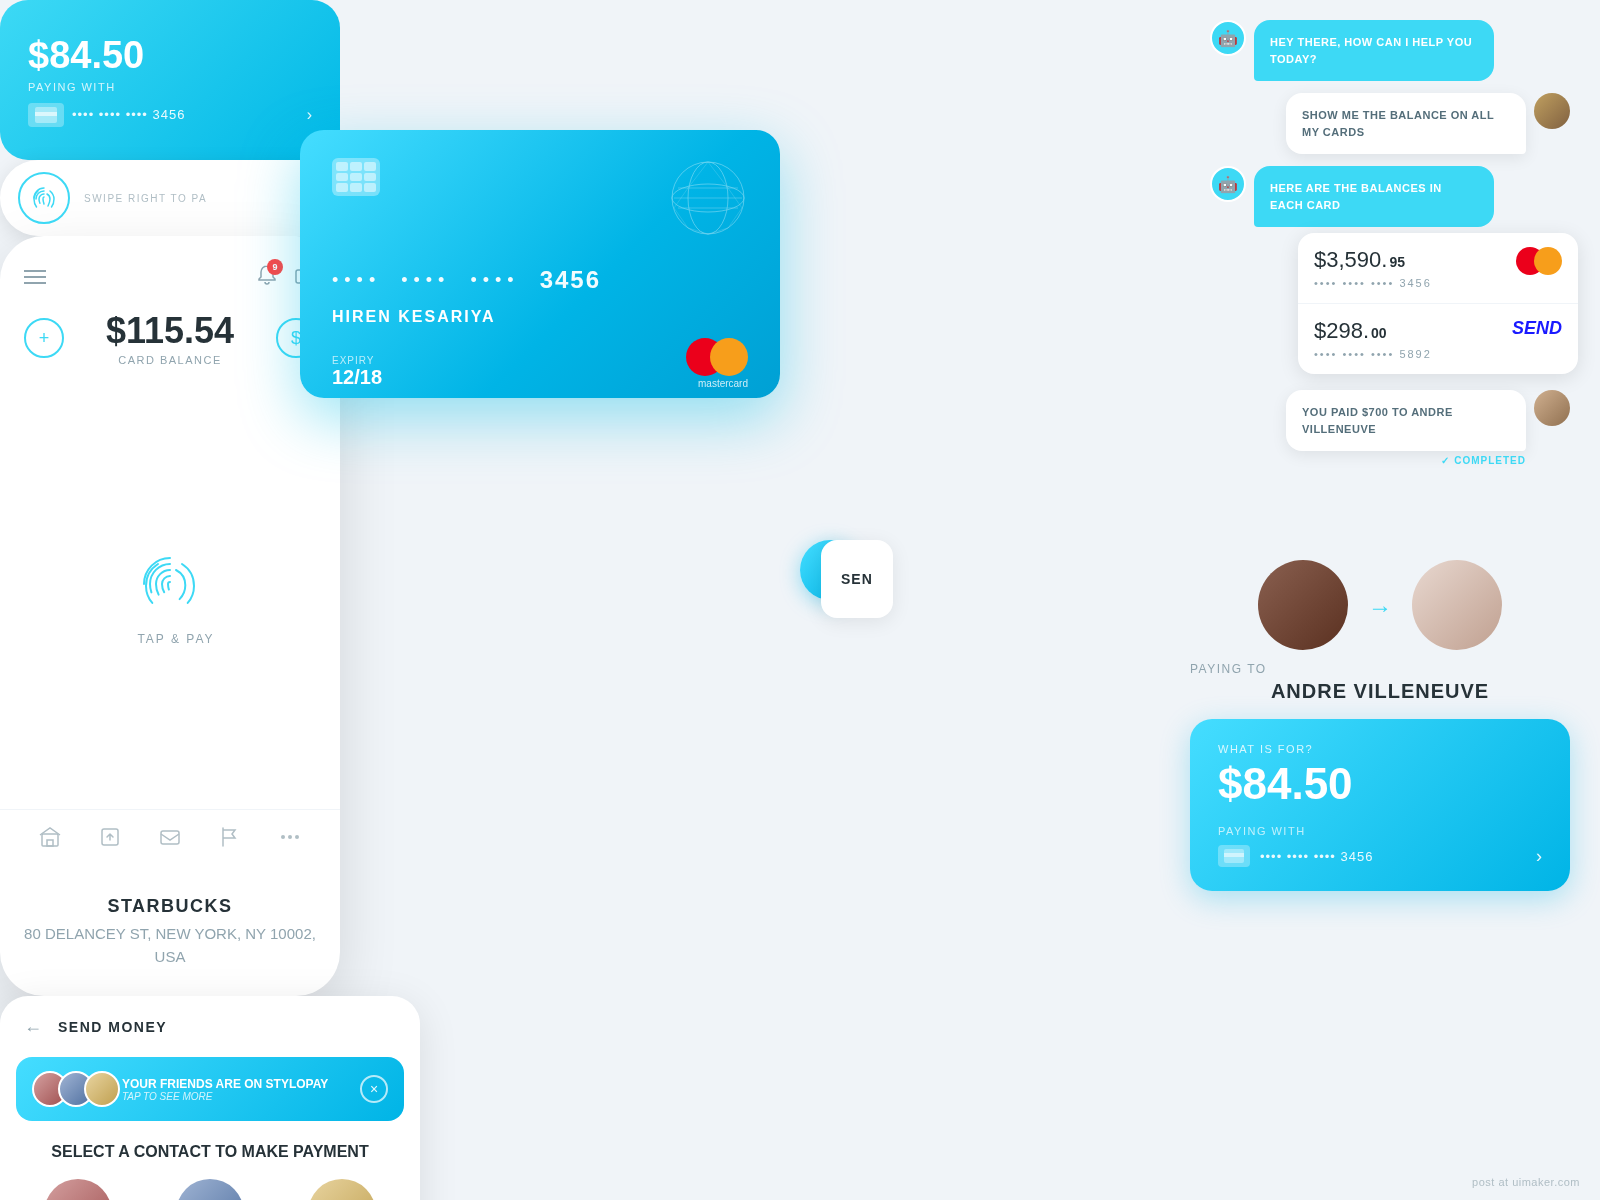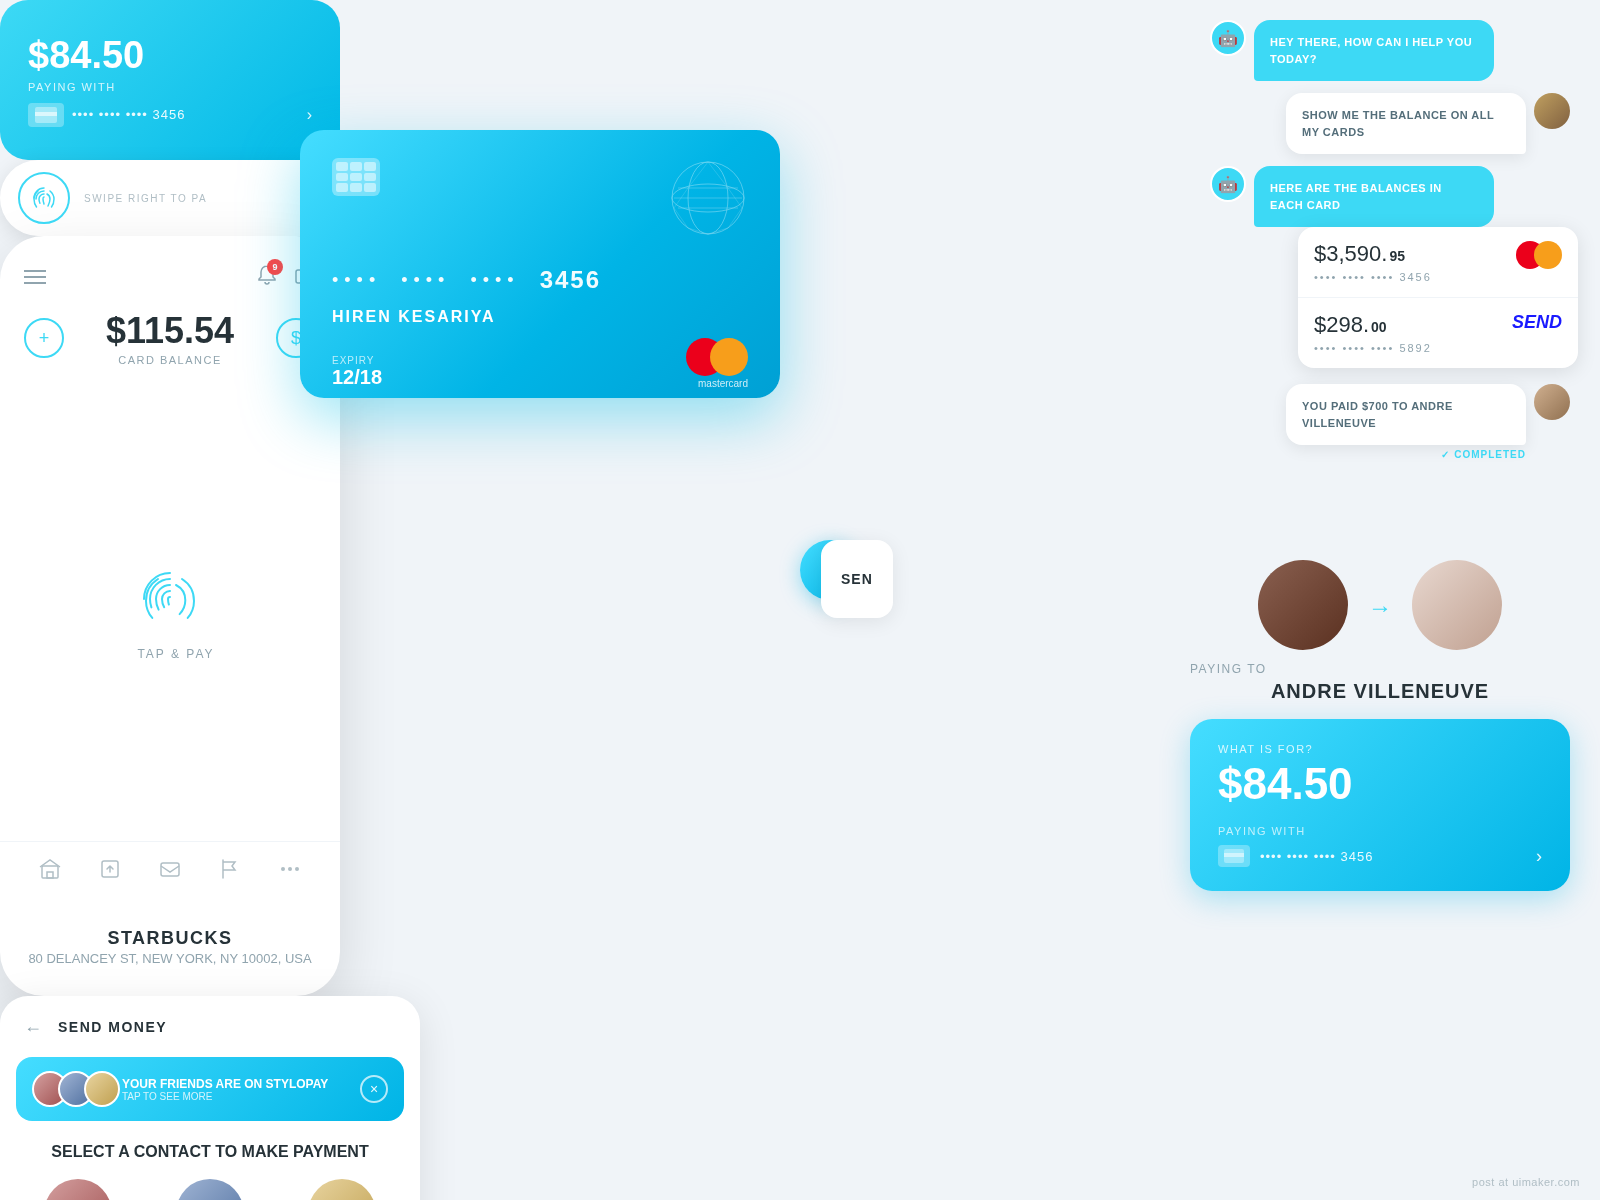--- a/index.html
+++ b/index.html
@@ -263,22 +263,23 @@
       text-align: center;
       padding: 20px 24px 28px;
     }
     .store-name {
       font-size: 18px;
       font-weight: 800;
       color: #263238;
       letter-spacing: 1.5px;
     }
     .store-address {
-      font-size: 13px;
+      font-size: 15px;
       color: #90a4ae;
+      margin-top: 6px;
       line-height: 1.5;
     }
 
     
     #panel-sendmoney {
       top: 468px; left: 50px;
       width: 420px; height: 480px;
       border-radius: 28px;
       background: #fff;
       box-shadow: 0 8px 40px rgba(0,0,0,0.10);
@@ -326,20 +327,21 @@
       flex: 1;
     }
     .friends-text .ft-main {
       font-size: 12px;
       font-weight: 700;
       color: #fff;
     }
     .friends-text .ft-sub {
       font-size: 10px;
       color: rgba(255,255,255,0.8);
+      font-style: italic;
     }
     .close-circle {
       width: 28px; height: 28px;
       border-radius: 50%;
       border: 2px solid rgba(255,255,255,0.7);
       display: flex; align-items: center; justify-content: center;
       color: rgba(255,255,255,0.9);
       font-size: 14px;
     }
 
@@ -812,21 +814,21 @@
   </div>
 
   <div class="chat-row user-row">
     <div class="chat-bubble" style="background:#fff;color:#546e7a;border-radius:16px 16px 4px 16px;box-shadow:0 4px 16px rgba(0,0,0,0.08);">SHOW ME THE BALANCE ON
 ALL MY CARDS</div>
     <div class="user-chat-avatar" style="background:linear-gradient(135deg,#c0a060,#806040);width:36px;height:36px;border-radius:50%;flex-shrink:0;"></div>
   </div>
 
   <div class="chat-row bot-row">
     <div class="bot-avatar">🤖</div>
-    <div style="display:flex;flex-direction:column;gap:0;">
+    <div style="display:flex;flex-direction:column;gap:6px;">
       <div class="chat-bubble" style="background:#3dd9f5;color:#fff;border-radius:16px 16px 16px 4px;">HERE ARE THE BALANCES
 IN EACH CARD</div>
 
       <div class="chat-cards-container">
         <div class="chat-card-item">
           <div style="display:flex;justify-content:space-between;align-items:flex-start;">
             <div>
               <div class="chat-card-amount">
                 <span>$3,590.</span>
                   <span class="cents">95</span>

